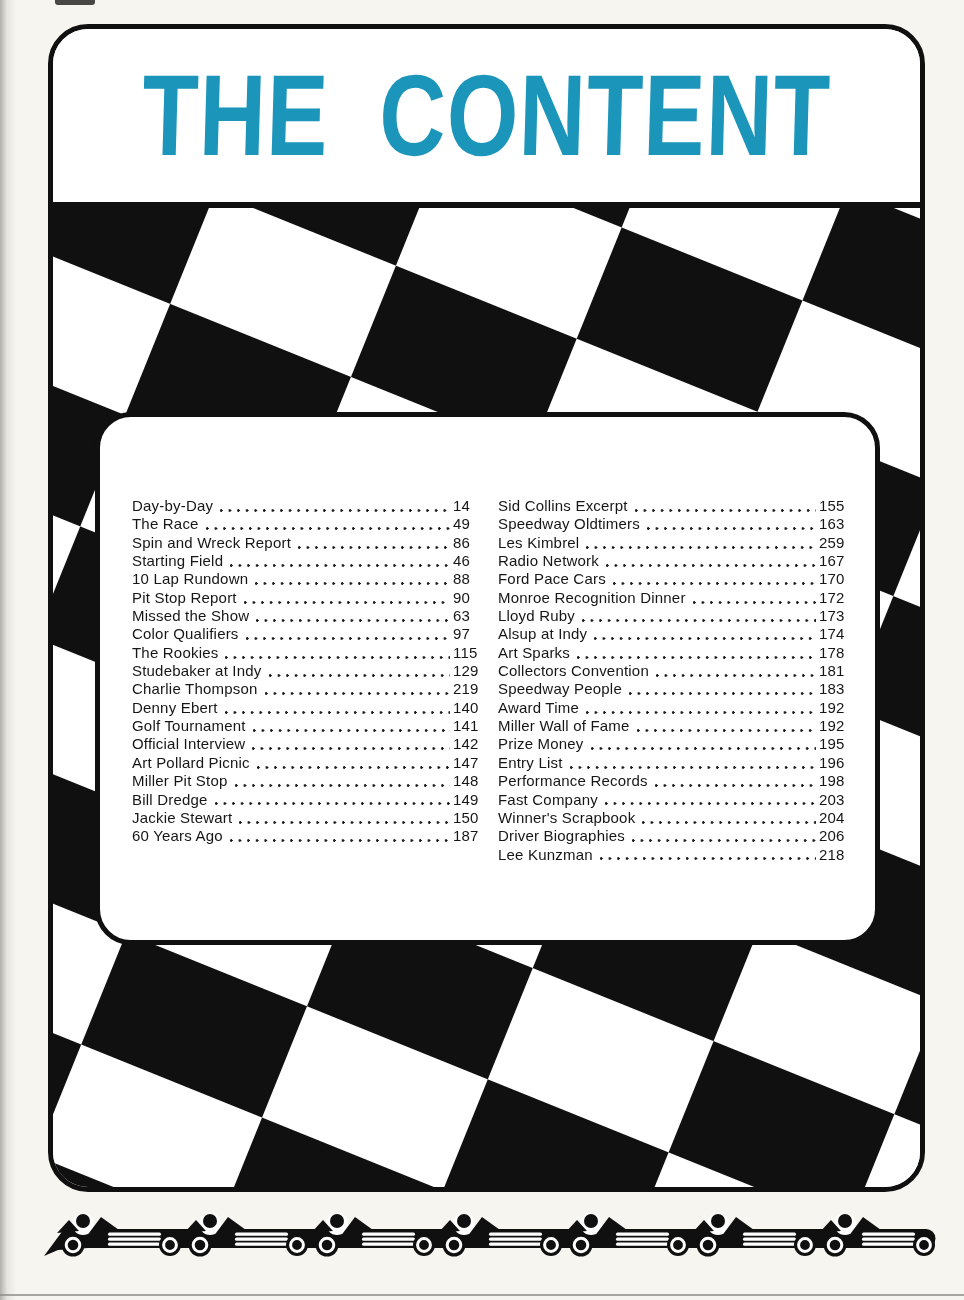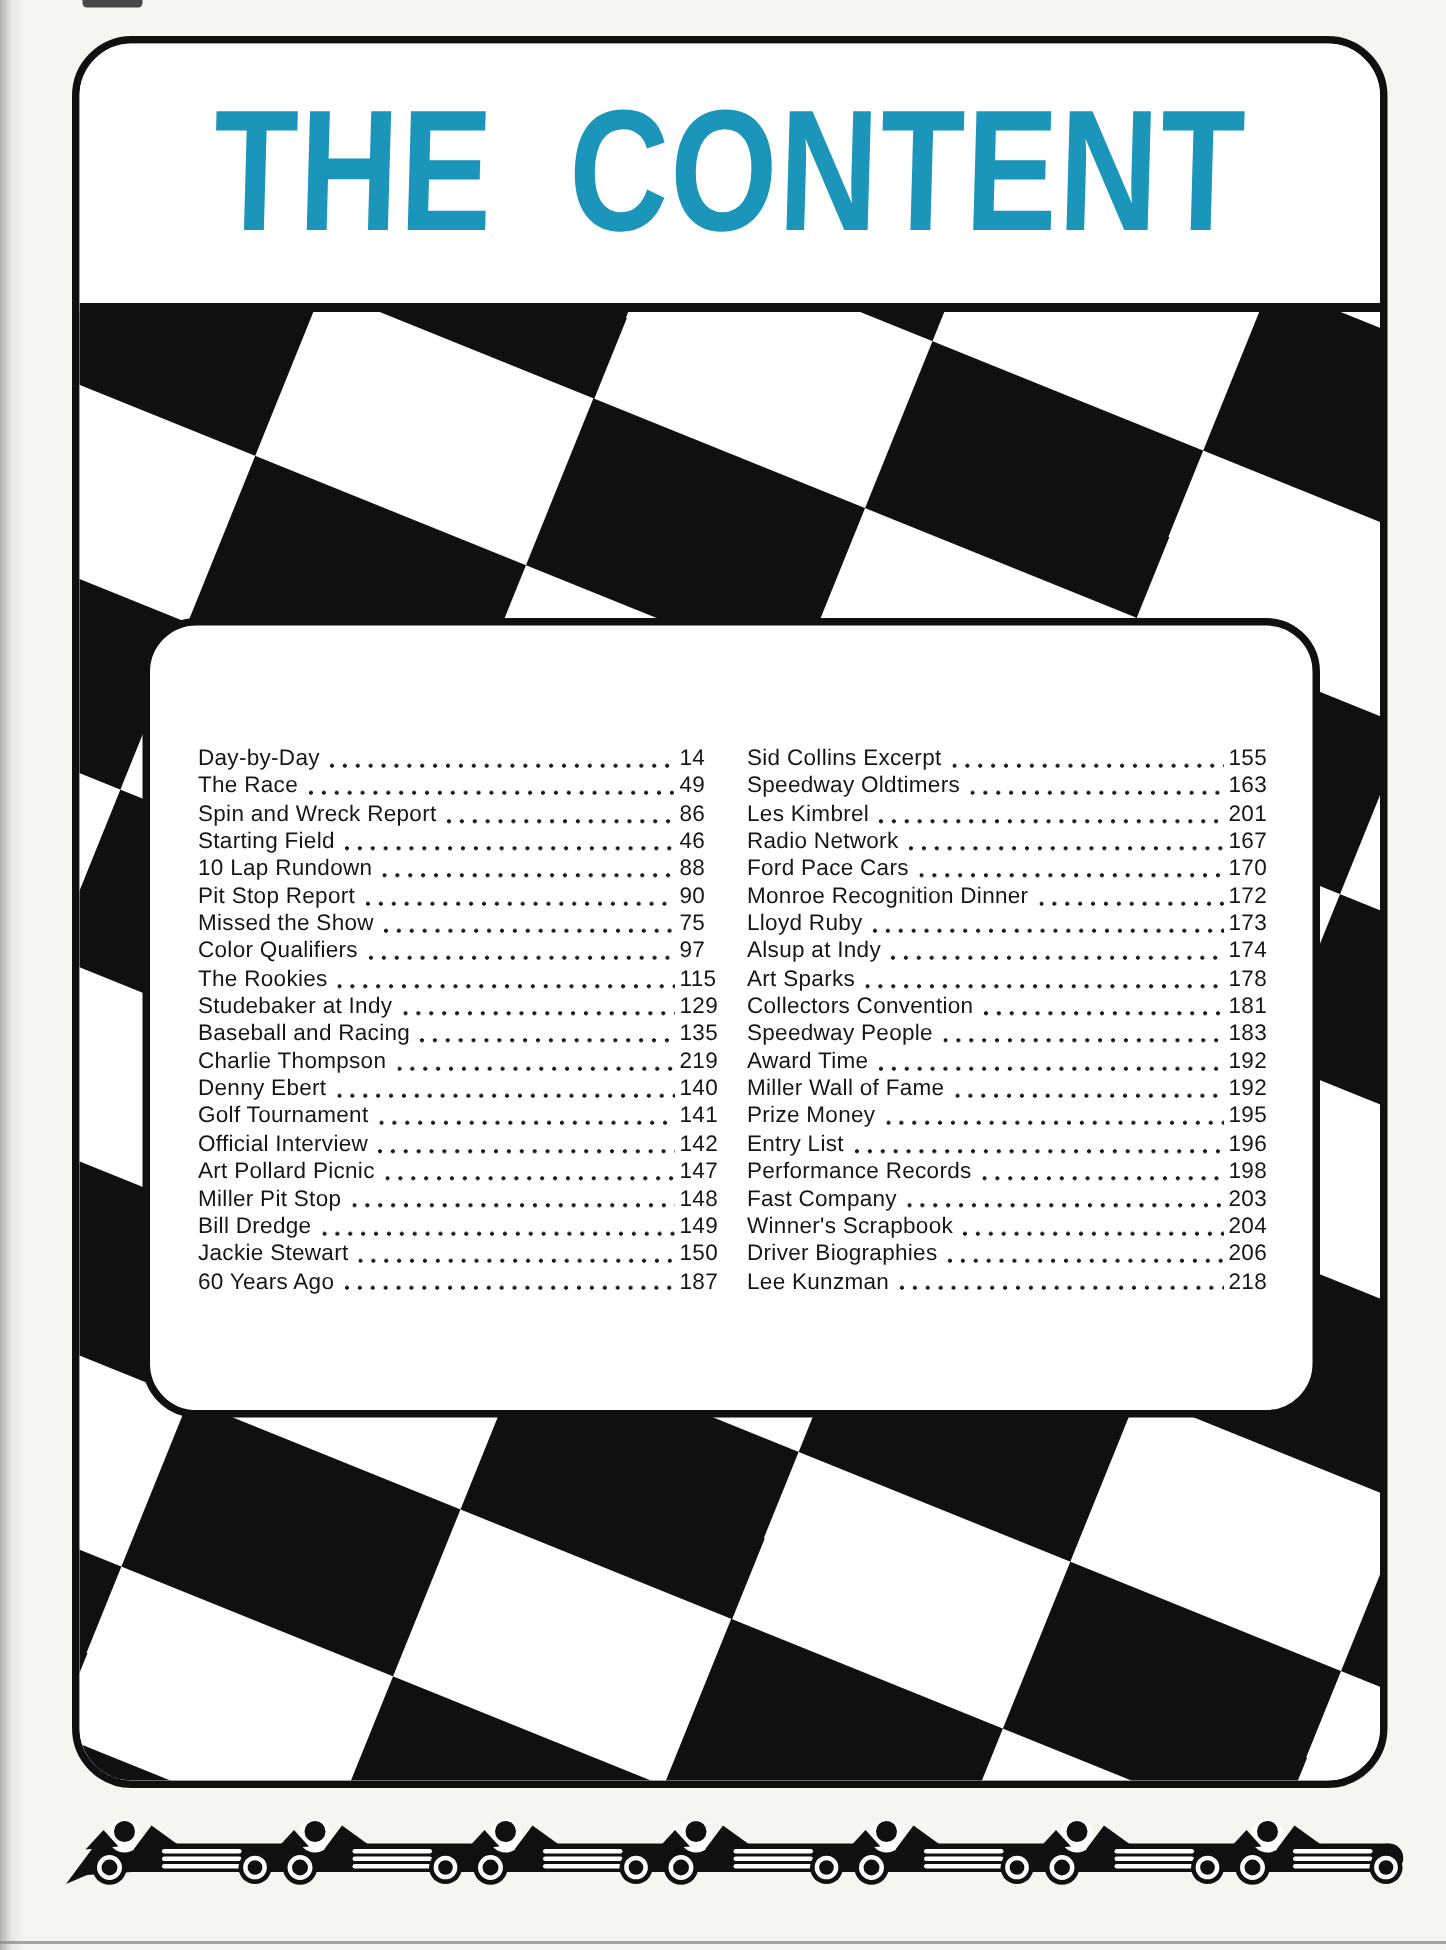--- a/index.html
+++ b/index.html
@@ -126,46 +126,41 @@
 
   <div class="toc-row">
     <span class="toc-label">Pit Stop Report</span>
     <span class="toc-dots"></span>
     <span class="toc-page">90</span>
   </div>
 
   <div class="toc-row">
     <span class="toc-label">Missed the Show</span>
     <span class="toc-dots"></span>
-    <span class="toc-page">75</span>
+    <span class="toc-page">63</span>
   </div>
 
   <div class="toc-row">
     <span class="toc-label">Color Qualifiers</span>
     <span class="toc-dots"></span>
     <span class="toc-page">97</span>
   </div>
 
   <div class="toc-row">
     <span class="toc-label">The Rookies</span>
     <span class="toc-dots"></span>
     <span class="toc-page">115</span>
   </div>
 
   <div class="toc-row">
     <span class="toc-label">Studebaker at Indy</span>
     <span class="toc-dots"></span>
     <span class="toc-page">129</span>
   </div>
 
-  <div class="toc-row">
-    <span class="toc-label">Baseball and Racing</span>
-    <span class="toc-dots"></span>
-    <span class="toc-page">135</span>
-  </div>
 
   <div class="toc-row">
     <span class="toc-label">Charlie Thompson</span>
     <span class="toc-dots"></span>
     <span class="toc-page">219</span>
   </div>
 
   <div class="toc-row">
     <span class="toc-label">Denny Ebert</span>
     <span class="toc-dots"></span>
@@ -223,21 +218,21 @@
 
   <div class="toc-row">
     <span class="toc-label">Speedway Oldtimers</span>
     <span class="toc-dots"></span>
     <span class="toc-page">163</span>
   </div>
 
   <div class="toc-row">
     <span class="toc-label">Les Kimbrel</span>
     <span class="toc-dots"></span>
-    <span class="toc-page">201</span>
+    <span class="toc-page">259</span>
   </div>
 
   <div class="toc-row">
     <span class="toc-label">Radio Network</span>
     <span class="toc-dots"></span>
     <span class="toc-page">167</span>
   </div>
 
   <div class="toc-row">
     <span class="toc-label">Ford Pace Cars</span>

